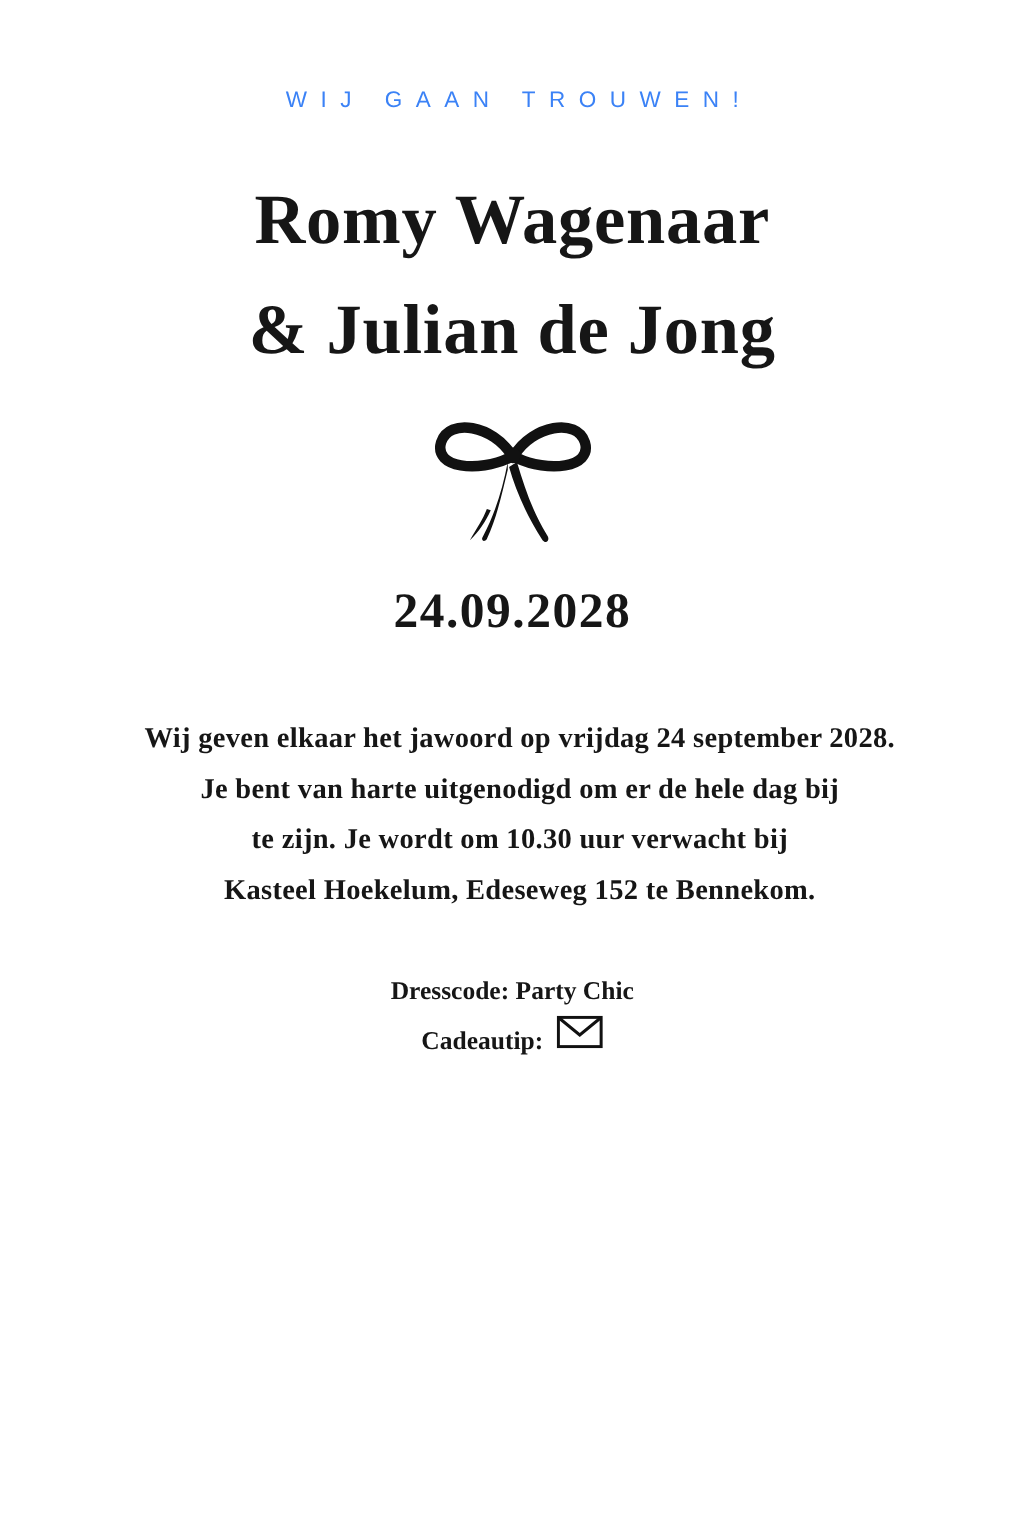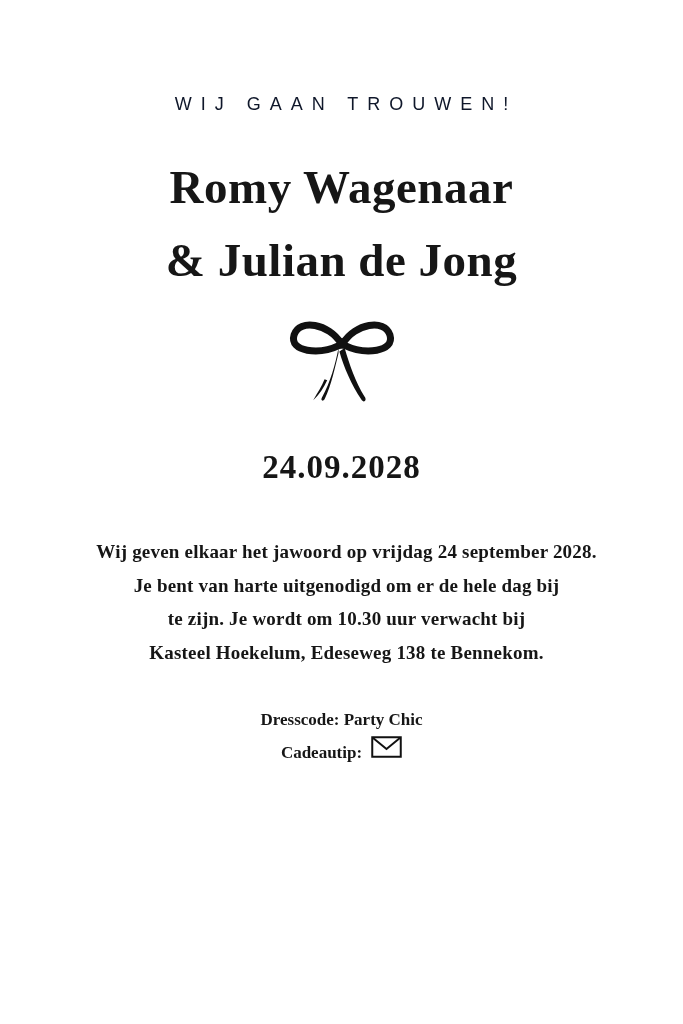--- a/index.html
+++ b/index.html
@@ -12,45 +12,45 @@
     width: 683px;
     height: 1024px;
     margin: 0 auto;
     background: #ffffff;
     overflow: hidden;
     font-family: "Liberation Serif", serif;
     color: #161616;
     text-align: center;
   }
   .kicker {
-    margin-top: 94px;
+    margin-top: 58px;
     font-family: "Liberation Sans", sans-serif;
-    font-size: 18px;
+    font-size: 15px;
     font-weight: 400;
     letter-spacing: 9px;
     text-indent: 9px; 
-    color: #0f172a;
+    color: #3b82f6;
   }
   .names {
     margin: 36px 0 0 0;
     font-size: 47px;
     line-height: 73px;
     font-weight: 600;
     letter-spacing: 0.5px;
   }
   .names .nl { display: block; }
   .bow-wrap {
     margin-top: 16px;
     height: 96px;
     display: flex;
     justify-content: center;
     align-items: center;
   }
   .date {
-    margin-top: 40px;
+    margin-top: 21px;
     font-size: 33px;
     font-weight: 600;
     letter-spacing: 1px;
   }
   .body-block {
     margin-top: 49px;
     font-size: 19px;
     font-weight: 600;
     line-height: 33.5px;
     letter-spacing: 0.2px;
@@ -96,21 +96,21 @@
       <path d="M73 40 C79 60, 85 78, 96 96 C99 100, 95 104, 92 99 C81 82, 72 62, 67 44 Z" fill="#111111"></path>
     </svg>
   </div>
 
   <div class="date">24.09.2028</div>
 
   <div class="body-block">
     <div class="line">Wij geven elkaar het jawoord op vrijdag 24 september 2028.</div>
     <div class="line">Je bent van harte uitgenodigd om er de hele dag bij</div>
     <div class="line">te zijn. Je wordt om 10.30 uur verwacht bij</div>
-    <div class="line">Kasteel Hoekelum, Edeseweg 138 te Bennekom.</div>
+    <div class="line">Kasteel Hoekelum, Edeseweg 152 te Bennekom.</div>
   </div>
 
 
   <div class="footer-block">
     <div>Dresscode: Party Chic</div>
     <div class="gift-row">
       <span>Cadeautip:</span>
       <span class="envelope">
         <svg width="31" height="22" viewBox="0 0 31 22" aria-hidden="true">
           <rect x="1.25" y="1.25" width="28.5" height="19.5" fill="none" stroke="#111111" stroke-width="2"></rect>

